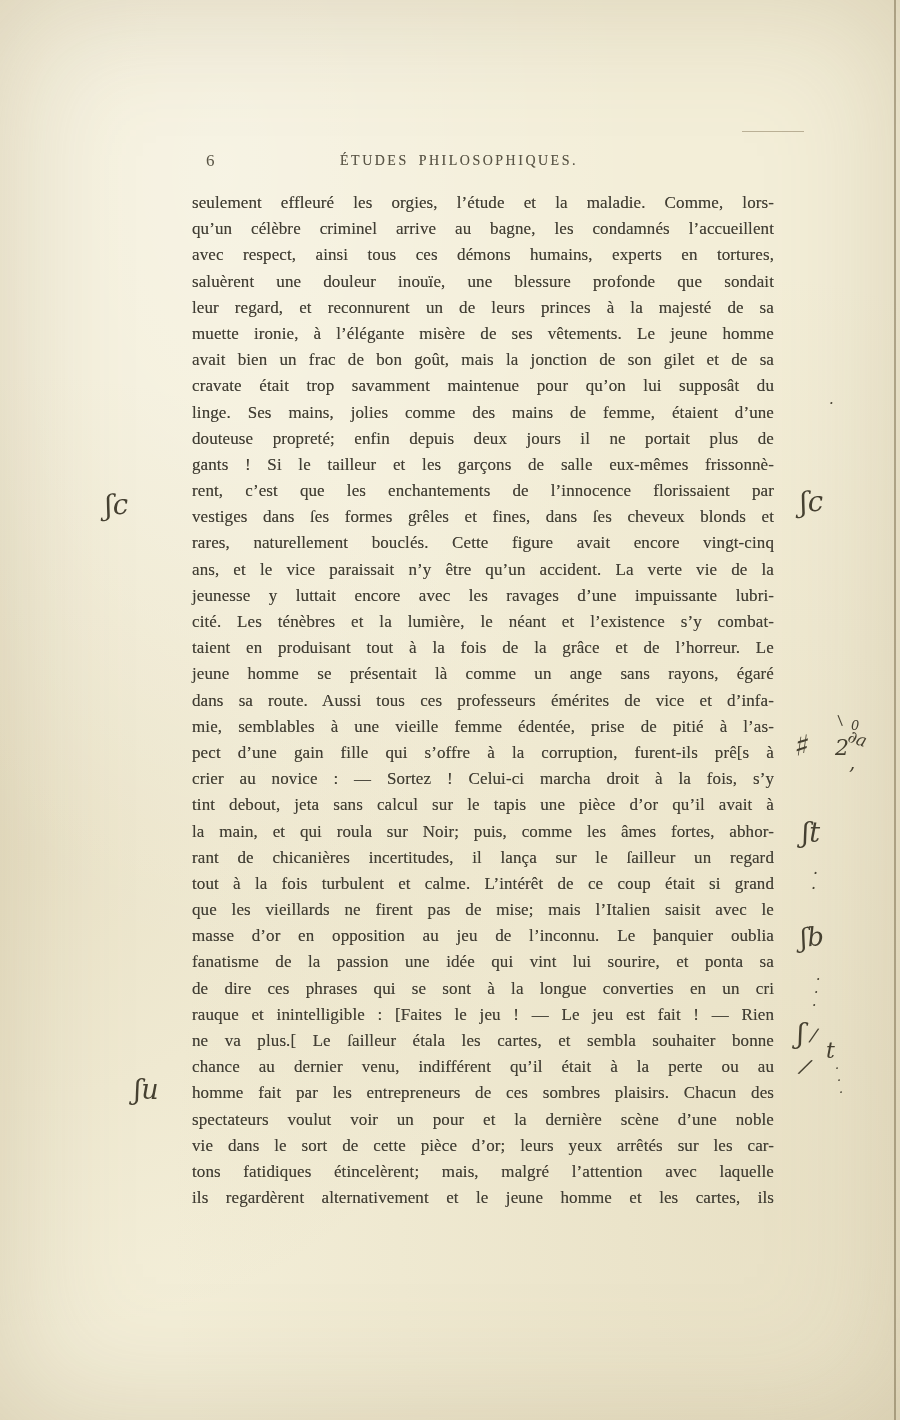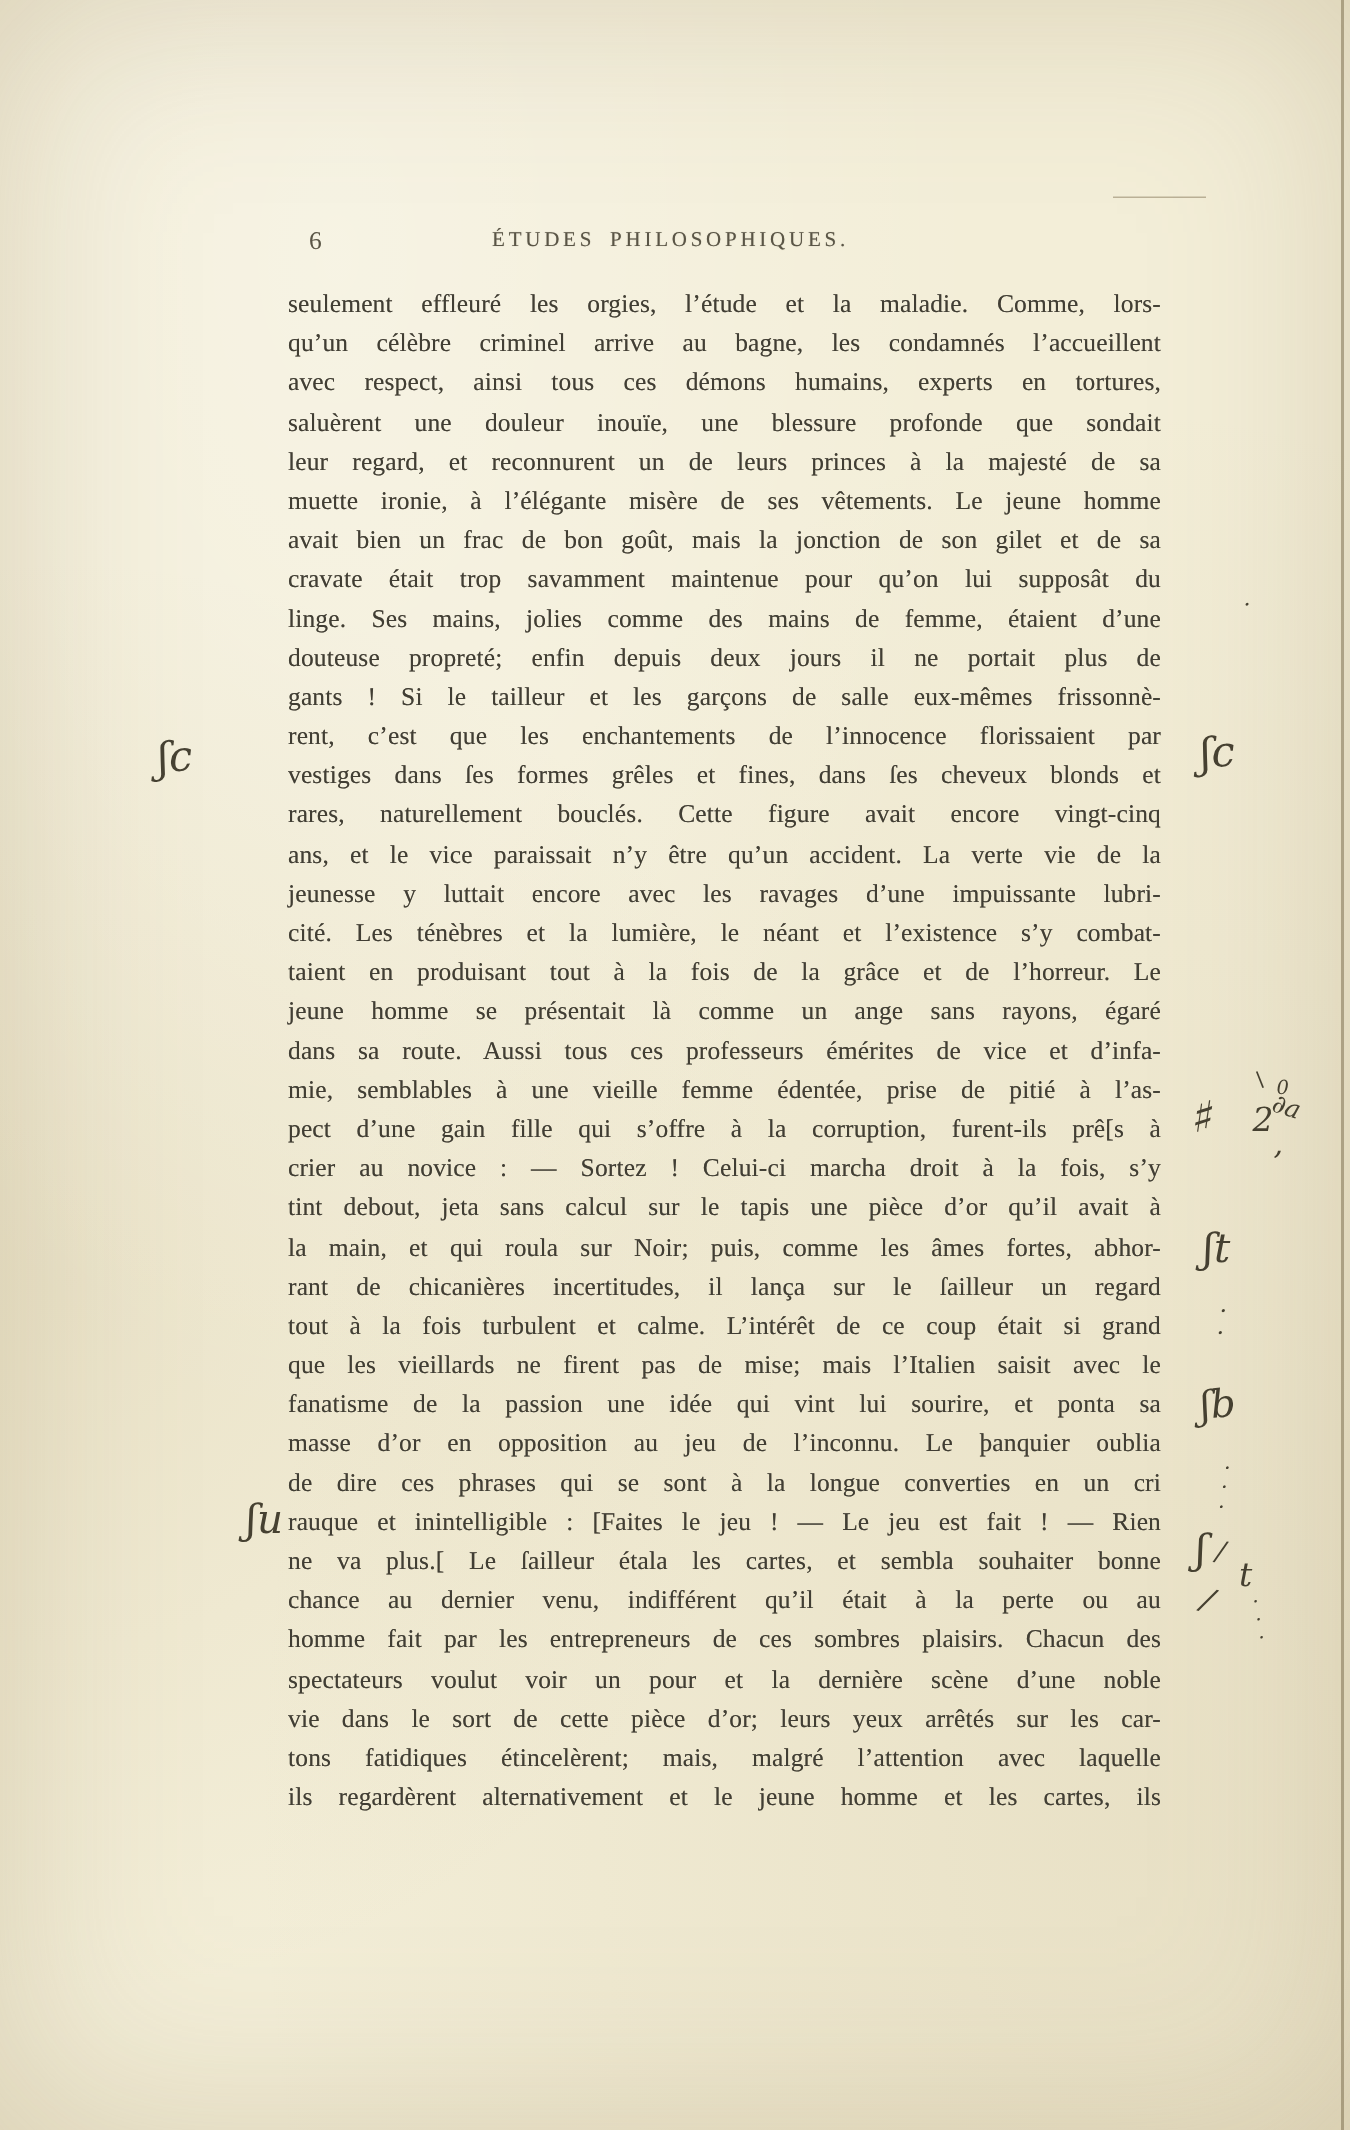--- a/index.html
+++ b/index.html
@@ -25,21 +25,21 @@
     color: var(--ink);
   }
   .page-number {
     position: absolute;
     left: 206px; top: 151px;
     font-size: 17px;
     color: var(--header-ink);
   }
   .running-title {
     position: absolute;
-    left: 156px; top: 153px;
+    left: 168px; top: 153px;
     width: 582px;
     text-align: center;
     font-size: 14px;
     letter-spacing: 2.5px;
     word-spacing: 4px;
     color: var(--header-ink);
     text-shadow: 0 0 0.5px rgba(90,85,70,0.5);
   }
   .text-block {
     position: absolute;
@@ -112,22 +112,22 @@
       <div class="line">jeune homme se présentait là comme un ange sans rayons, égaré</div>
       <div class="line">dans sa route. Aussi tous ces professeurs émérites de vice et d’infa-</div>
       <div class="line">mie, semblables à une vieille femme édentée, prise de pitié à l’as-</div>
       <div class="line">pect d’une gain fille qui s’offre à la corruption, furent-ils prê[s à</div>
       <div class="line">crier au novice : — Sortez ! Celui-ci marcha droit à la fois, s’y</div>
       <div class="line">tint debout, jeta sans calcul sur le tapis une pièce d’or qu’il avait à</div>
       <div class="line">la main, et qui roula sur Noir; puis, comme les âmes fortes, abhor-</div>
       <div class="line">rant de chicanières incertitudes, il lança sur le ſailleur un regard</div>
       <div class="line">tout à la fois turbulent et calme. L’intérêt de ce coup était si grand</div>
       <div class="line">que les vieillards ne firent pas de mise; mais l’Italien saisit avec le</div>
+      <div class="line">masse d’or en opposition au jeu de l’inconnu. Le þanquier oublia</div>
       <div class="line">fanatisme de la passion une idée qui vint lui sourire, et ponta sa</div>
-      <div class="line">masse d’or en opposition au jeu de l’inconnu. Le þanquier oublia</div>
       <div class="line">de dire ces phrases qui se sont à la longue converties en un cri</div>
       <div class="line">rauque et inintelligible : [Faites le jeu ! — Le jeu est fait ! — Rien</div>
       <div class="line">ne va plus.[ Le ſailleur étala les cartes, et sembla souhaiter bonne</div>
       <div class="line">chance au dernier venu, indifférent qu’il était à la perte ou au</div>
       <div class="line">homme fait par les entrepreneurs de ces sombres plaisirs. Chacun des</div>
       <div class="line">spectateurs voulut voir un pour et la dernière scène d’une noble</div>
       <div class="line">vie dans le sort de cette pièce d’or; leurs yeux arrêtés sur les car-</div>
       <div class="line">tons fatidiques étincelèrent; mais, malgré l’attention avec laquelle</div>
       <div class="line">ils regardèrent alternativement et le jeune homme et les cartes, ils</div>
     </div>
@@ -147,14 +147,14 @@
     <span class="mark" style="left: 816px; top: 972px; font-size: 14px;">·</span>
     <span class="mark" style="left: 814px; top: 985px; font-size: 14px;">·</span>
     <span class="mark" style="left: 812px; top: 998px; font-size: 14px;">·</span>
     <span class="mark" style="left: 797px; top: 1020px; font-size: 27px;">ʃ</span>
     <span class="mark" style="left: 812px; top: 1026px; font-size: 18px; transform: rotate(8deg);">/</span>
     <span class="mark" style="left: 826px; top: 1040px; font-size: 22px;">t</span>
     <span class="mark" style="left: 805px; top: 1056px; font-size: 21px; transform: rotate(18deg);">/</span>
     <span class="mark" style="left: 835px; top: 1062px; font-size: 13px;">·</span>
     <span class="mark" style="left: 837px; top: 1074px; font-size: 13px;">·</span>
     <span class="mark" style="left: 839px; top: 1086px; font-size: 13px;">·</span>
-    <span class="mark" style="left: 134px; top: 1000px; font-size: 27px; margin-left: 30px;">ʃu</span>
+    <span class="mark" style="left: 134px; top: 1076px; font-size: 27px;">ʃu</span>
   </div>
 
 </body></html>

